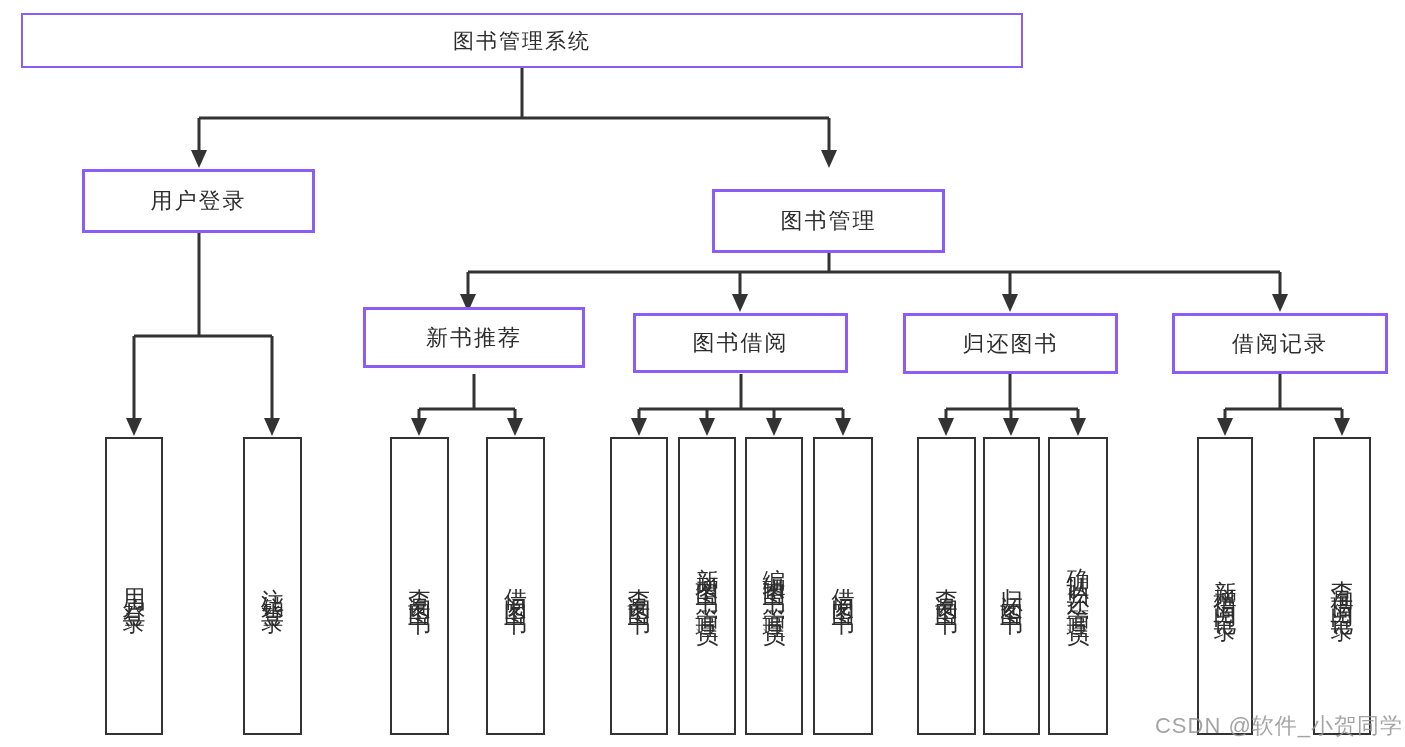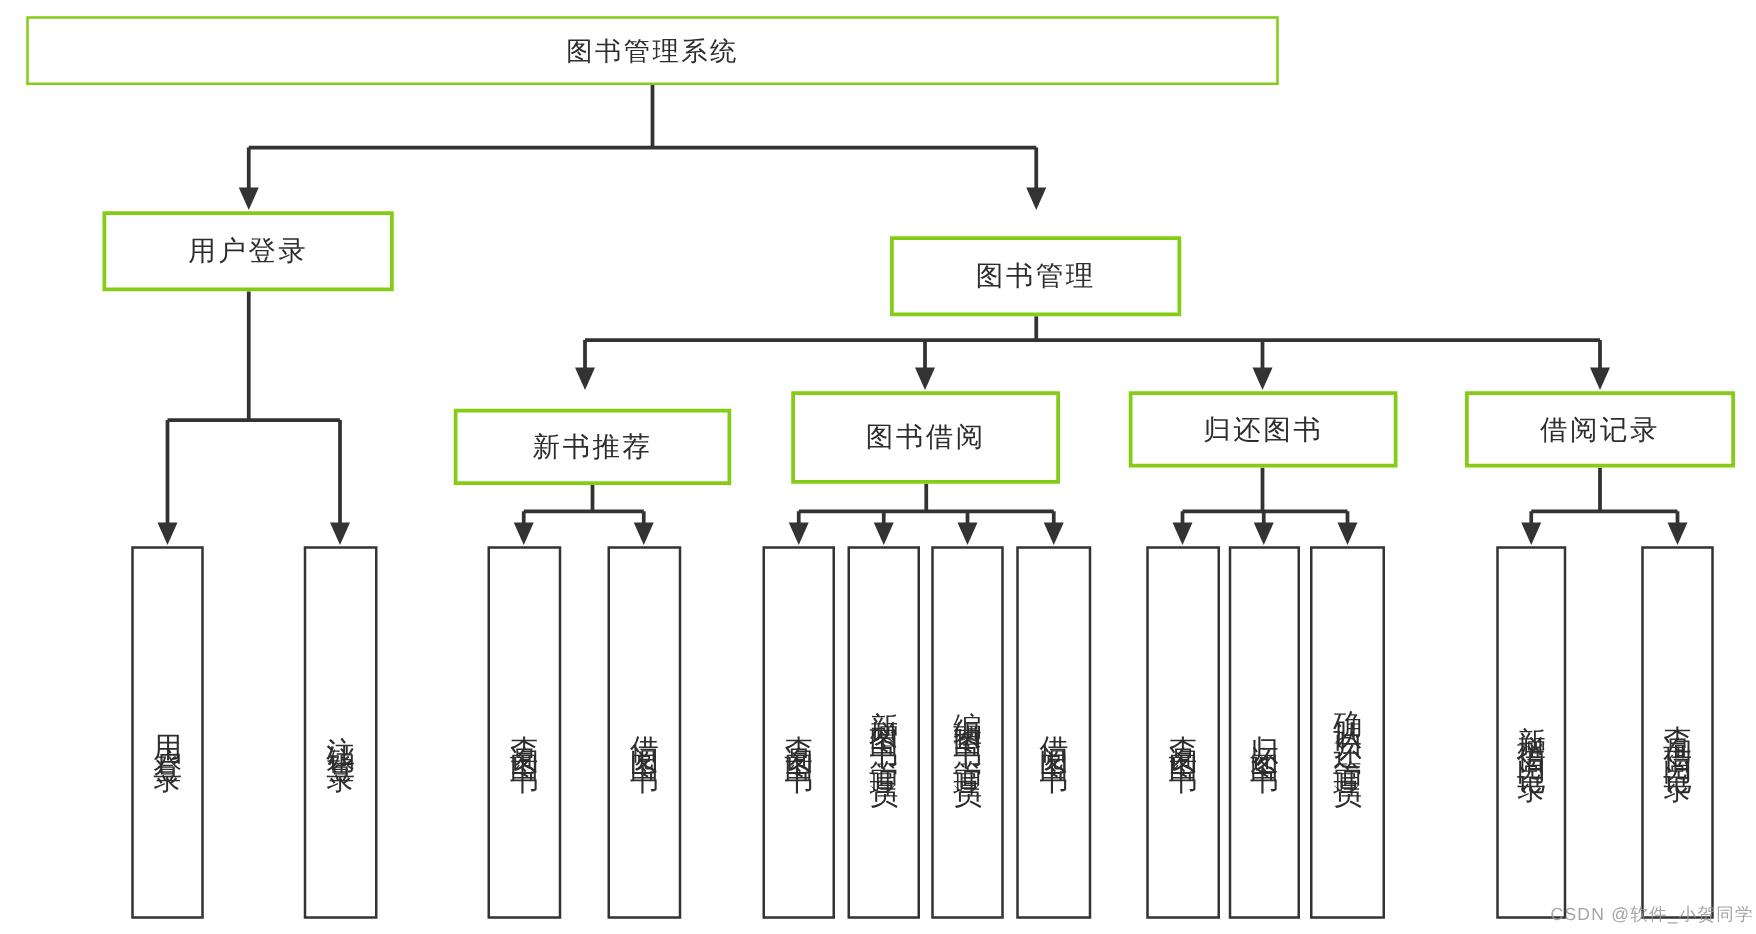--- a/index.html
+++ b/index.html
@@ -19,21 +19,21 @@
     position: absolute;
     left: 0; top: 0;
     width: 1405px;
     height: 747px;
     pointer-events: none;
   }
   .node {
     position: absolute;
     box-sizing: border-box;
     background: #ffffff;
-    border: 3px solid #84cc16;
+    border: 3px solid #8b5cf6;
     display: flex;
     align-items: center;
     justify-content: center;
     color: #2d2d2d;
     font-size: 22px;
     letter-spacing: 2px;
     white-space: nowrap;
   }
   .node.root {
     border-width: 2px;
@@ -53,21 +53,21 @@
     writing-mode: vertical-rl;
     text-orientation: mixed;
     font-size: 23px;
     letter-spacing: 8px;
     line-height: 1;
   }
   .watermark {
     position: absolute;
     right: 2px;
     bottom: 6px;
-    font-size: 14px;
+    font-size: 22px;
     color: rgba(148, 148, 148, 0.85);
     letter-spacing: 1px;
     z-index: 5;
     white-space: nowrap;
   }
 </style>
 </head>
 <body>
 
 <div class="canvas">
@@ -131,22 +131,22 @@
       <path d="M1217,418 L1233,418 L1225,436 Z"></path>
       <path d="M1334,418 L1350,418 L1342,436 Z"></path>
     </g>
   </svg>
 
   <div class="node root" style="left:21px; top:13px; width:1002px; height:55px;">图书管理系统</div>
 
   <div class="node" style="left:82px; top:169px; width:233px; height:64px;">用户登录</div>
   <div class="node" style="left:712px; top:169px; width:233px; height:64px;margin-top:20px;">图书管理</div>
 
-  <div class="node" style="left:363px; top:327px; width:222px; height:61px;">新书推荐</div>
-  <div class="node" style="left:633px; top:313px; width:215px; height:74px;">图书借阅</div>
+  <div class="node" style="left:363px; top:307px; width:222px; height:61px;">新书推荐</div>
+  <div class="node" style="left:633px; top:313px; width:215px; height:60px;">图书借阅</div>
   <div class="node" style="left:903px; top:313px; width:215px; height:61px;">归还图书</div>
   <div class="node" style="left:1172px; top:313px; width:216px; height:61px;">借阅记录</div>
 
   <div class="leaf" style="left:105px; top:437px; width:58px; height:298px;">
     <span>用户登录</span>
   </div>
   <div class="leaf" style="left:243px; top:437px; width:59px; height:298px;">
     <span>注销登录</span>
   </div>
 

